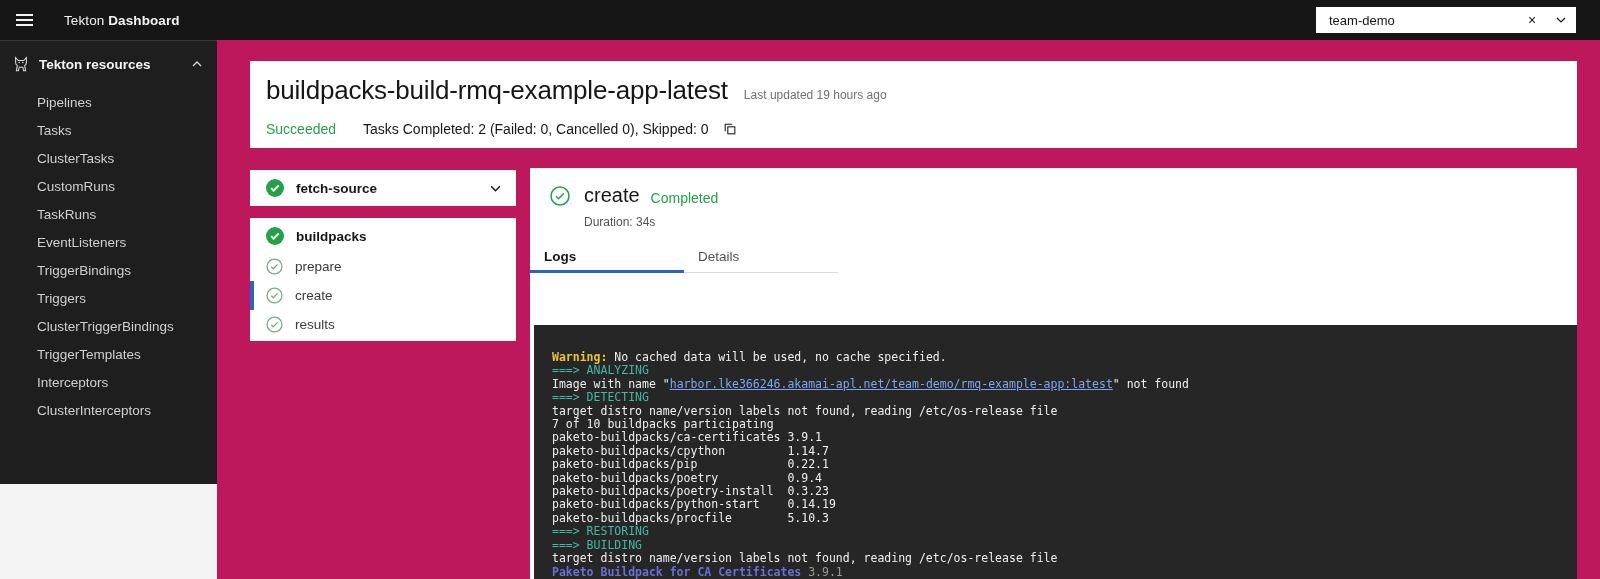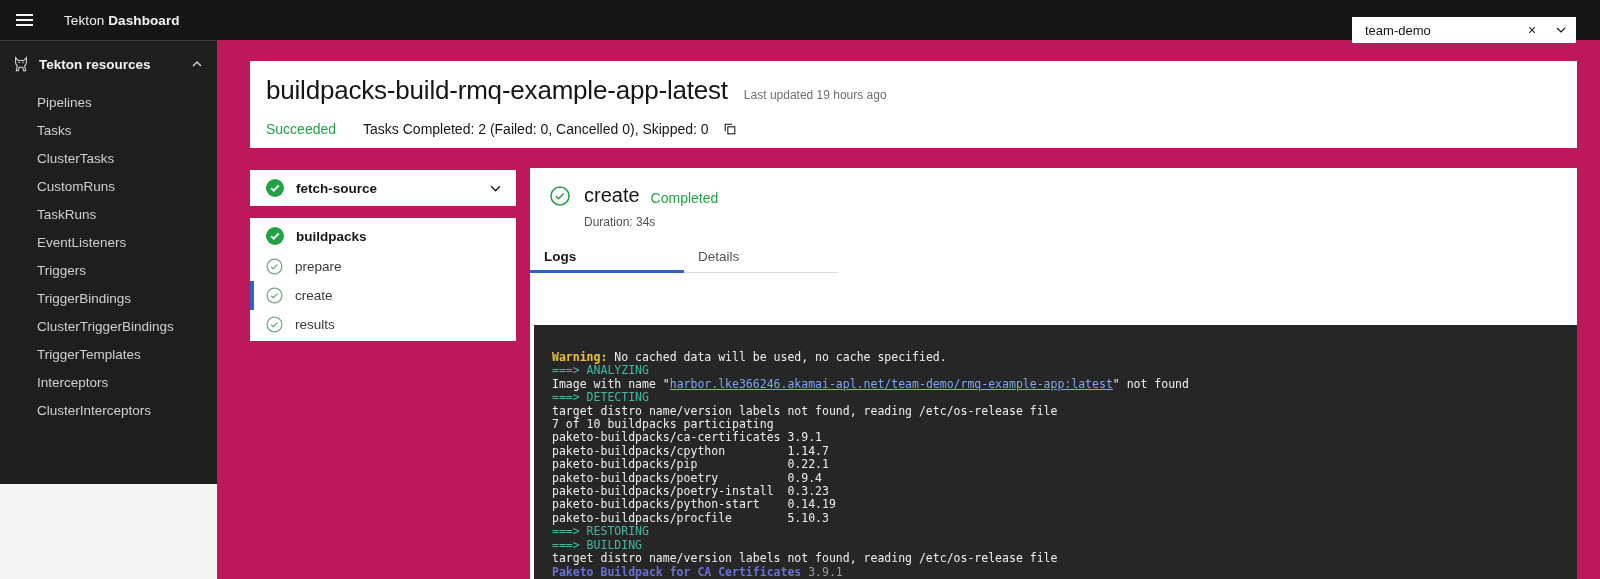--- a/index.html
+++ b/index.html
@@ -7,21 +7,21 @@
               font-family:"Liberation Sans", sans-serif; }
 
   
   .topbar { position:absolute; left:0; top:0; width:1600px; height:40px; background:#161616;
             display:flex; align-items:center; z-index:30; }
   .hamburger { width:48px; height:40px; display:flex; flex-direction:column; justify-content:center;
                align-items:center; gap:3px; cursor:pointer; }
   .hamburger span { display:block; width:17px; height:2px; background:#f4f4f4; }
   .app-title { color:#f4f4f4; font-size:13.5px; margin-left:16px; letter-spacing:.1px; }
   .app-title b { font-weight:700; }
-  .ns-select { position:absolute; right:24px; top:17px; width:224px; height:26px; background:#ffffff;
+  .ns-select { position:absolute; right:24px; top:7px; width:260px; height:26px; background:#ffffff;
                display:flex; align-items:center; font-size:13px; color:#161616; cursor:pointer; }
   .ns-select .val { padding-left:13px; flex:1; }
   .ns-clear { width:28px; text-align:center; color:#161616; font-size:14px; cursor:pointer; }
   .ns-chev { width:30px; display:flex; justify-content:center; cursor:pointer; }
 
   
   .sidebar { position:absolute; left:0; top:40px; width:217px; height:444px; background:#1e1e1e;
              border-top:1px solid #3a3a3a; }
   .side-section { display:flex; align-items:center; padding:14px 14px 10px 12px; cursor:pointer; }
   .side-section .label { color:#f4f4f4; font-weight:700; font-size:13.5px; margin-left:9px; flex:1; }
@@ -120,22 +120,22 @@
       <path d="M2 8l4-4 4 4" fill="none" stroke="#d8d8d8" stroke-width="1.3"></path>
       </svg>
   </div>
   <div class="side-items">
       <div class="side-item">Pipelines</div>
       <div class="side-item">Tasks</div>
       <div class="side-item">ClusterTasks</div>
       <div class="side-item">CustomRuns</div>
       <div class="side-item">TaskRuns</div>
       <div class="side-item">EventListeners</div>
+      <div class="side-item">TriggerBindings</div>
       <div class="side-item">Triggers</div>
-      <div class="side-item">TriggerBindings</div>
       <div class="side-item">ClusterTriggerBindings</div>
       <div class="side-item">TriggerTemplates</div>
       <div class="side-item">Interceptors</div>
       <div class="side-item">ClusterInterceptors</div>
     </div>
 </div>
 
 <div class="main">
 
   <div class="header-card">

